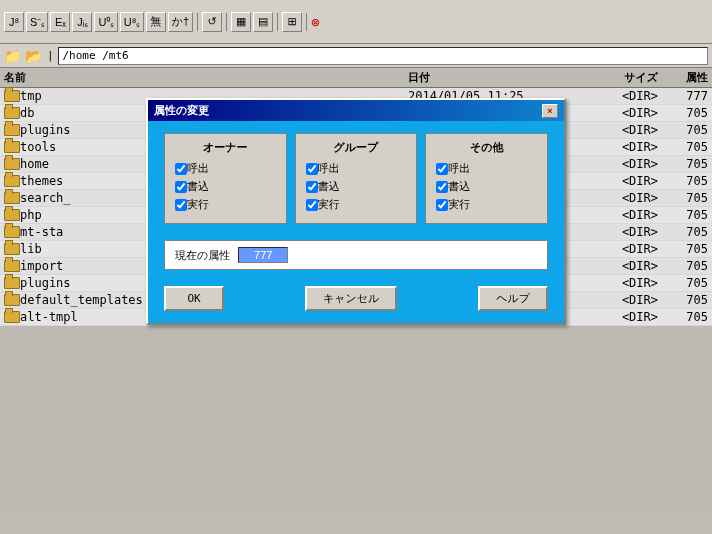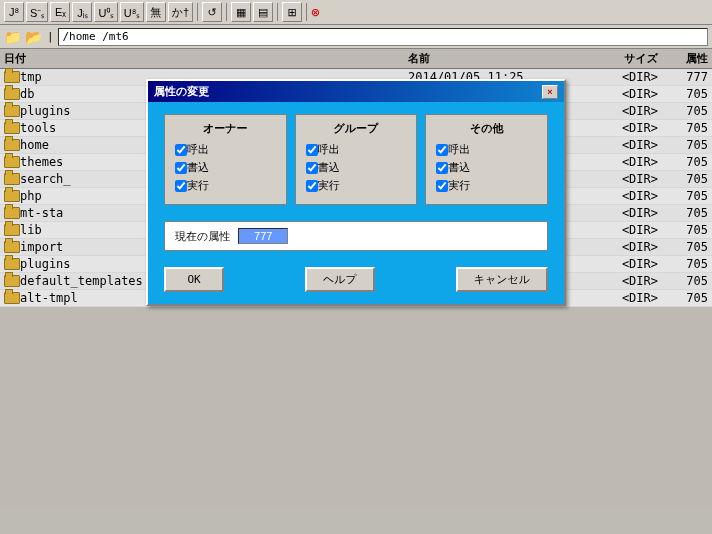--- a/index.html
+++ b/index.html
@@ -13,21 +13,21 @@
     }
 
     
     .toolbar {
       background: #d4d0c8;
       border-bottom: 1px solid #808080;
       padding: 2px 4px;
       display: flex;
       align-items: center;
       gap: 2px;
-      height: 25px;
+      height: 44px;
     }
     .toolbar-btn {
       background: #d4d0c8;
       border: 1px solid #808080;
       border-top-color: #ffffff;
       border-left-color: #ffffff;
       padding: 1px 3px;
       font-size: 11px;
       cursor: pointer;
       min-width: 20px;
@@ -295,22 +295,22 @@
     <span class="addressbar-icon">📁</span>
     <span class="addressbar-icon">📂</span>
     <span style="font-size:11px">|</span>
     <span class="addressbar-path">/home                /mt6</span>
   </div>
 
   <div class="content-area">
 
     <div class="filelist">
       <div class="filelist-header">
+        <span>名前</span>
         <span>日付</span>
-        <span>名前</span>
         <span style="text-align:right">サイズ</span>
         <span style="text-align:right">属性</span>
       </div>
 
       <div class="filelist-row">
         <span class="name">
             <span class="folder-icon"></span>
             <span>tmp</span>
           </span>
         <span>2014/01/05 11:25</span>
@@ -497,20 +497,20 @@
             </div>
           </div>
 
           <div class="current-attr-row">
             <span class="current-attr-label">現在の属性</span>
             <input type="text" class="current-attr-input" value="777" style="">
           </div>
 
           <div class="modal-buttons">
             <button class="modal-btn">OK</button>
+            <button class="modal-btn">キャンセル</button>
             <button class="modal-btn">ヘルプ</button>
-            <button class="modal-btn">キャンセル</button>
           </div>
         </div>
       </div>
     </div>
   </div>
 </div>
 
 </body></html>

